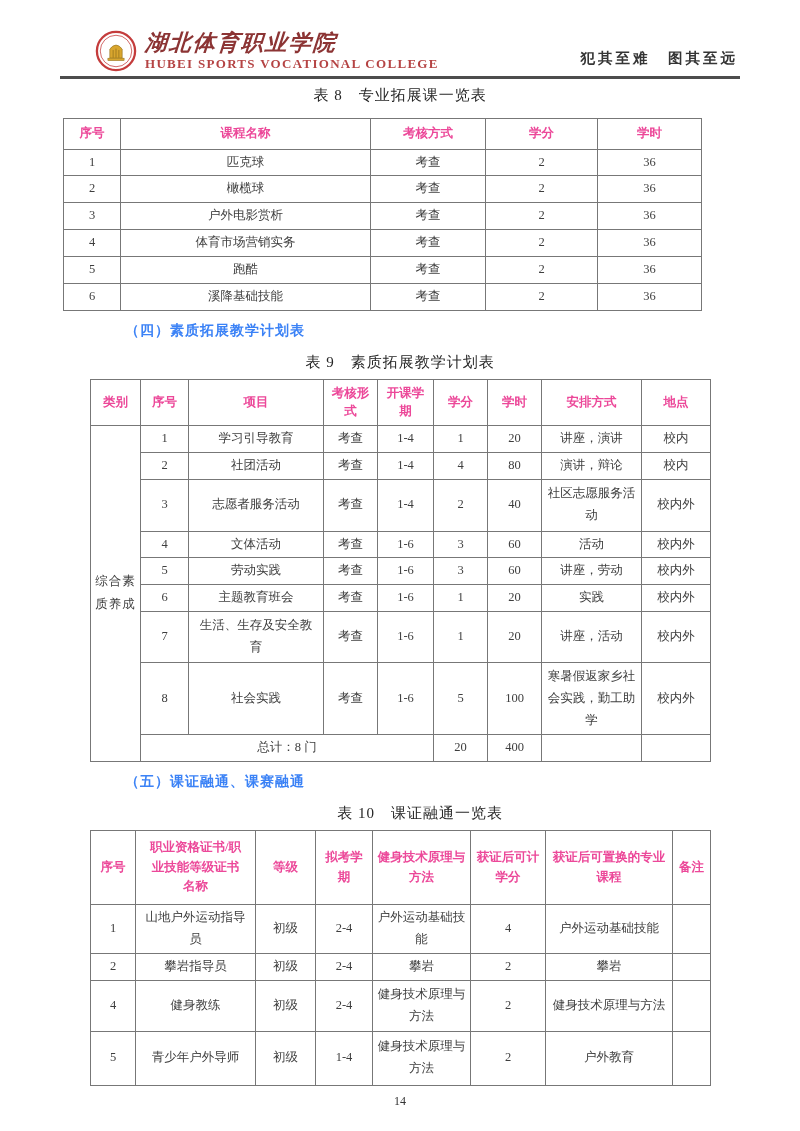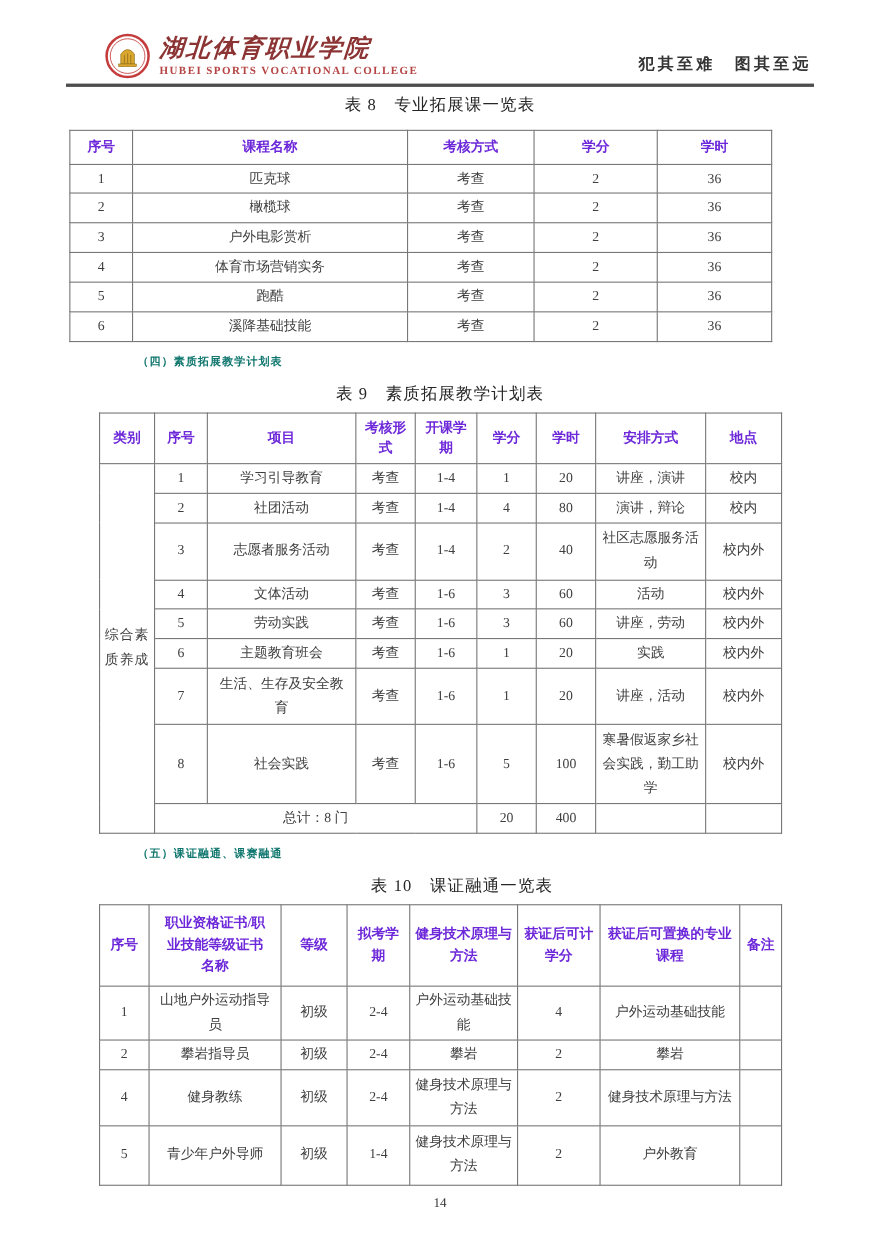--- a/index.html
+++ b/index.html
@@ -26,21 +26,21 @@
   .college-name {
     font-size: 22px;
     font-weight: bold;
     font-style: italic;
     letter-spacing: 2px;
     color: #8c3434;
     transform: skewX(-4deg);
     white-space: nowrap;
   }
   .college-name-en {
-    font-size: 10px;
+    font-size: 13px;
     font-weight: bold;
     letter-spacing: 1.3px;
     color: #b54444;
     margin-top: 2px;
     white-space: nowrap;
   }
   .motto {
     font-size: 14.5px;
     font-weight: 600;
     letter-spacing: 3px;
@@ -58,38 +58,38 @@
     text-align: center;
     font-size: 15px;
     font-weight: normal;
     color: #262626;
     margin-top: 7px;
     letter-spacing: 1px;
   }
   .tbl-title.t9 { margin-top: 13px; }
   .tbl-title.t10 { margin-top: 13px; margin-left: 40px; }
   .section-heading {
-    font-size: 10px;
+    font-size: 14px;
     font-weight: bold;
-    color: #0f766e;
+    color: #3b82f6;
     margin: 11px 0 0 125px;
     letter-spacing: 1px;
   }
   
   table { border-collapse: collapse; table-layout: fixed; }
   th, td {
     border: 1px solid #777777;
     text-align: center;
     vertical-align: middle;
     font-size: 12.5px;
     padding: 2px 4px;
     line-height: 1.75;
     overflow: hidden;
   }
-  th { font-weight: bold; color: #6d28d9; text-align: center; }
+  th { font-weight: bold; color: #ec4899; text-align: center; }
   td { color: #3e3e3e; }
   #table8 { width: 638px; margin: 13px 0 0 63px; }
   #table8 thead tr { height: 31px; }
   #table8 tbody tr { height: 25px; }
   #table9 { width: 620px; margin: 7px 0 0 90px; }
   #table9 thead tr { height: 46px; padding-left: 35px; }
   #table9 th { line-height: 1.5; }
   #table9 td.proj { padding: 2px 8px; }
   #table10 { width: 620px; margin: 7px 0 0 90px; }
   #table10 thead tr { height: 74px; }

